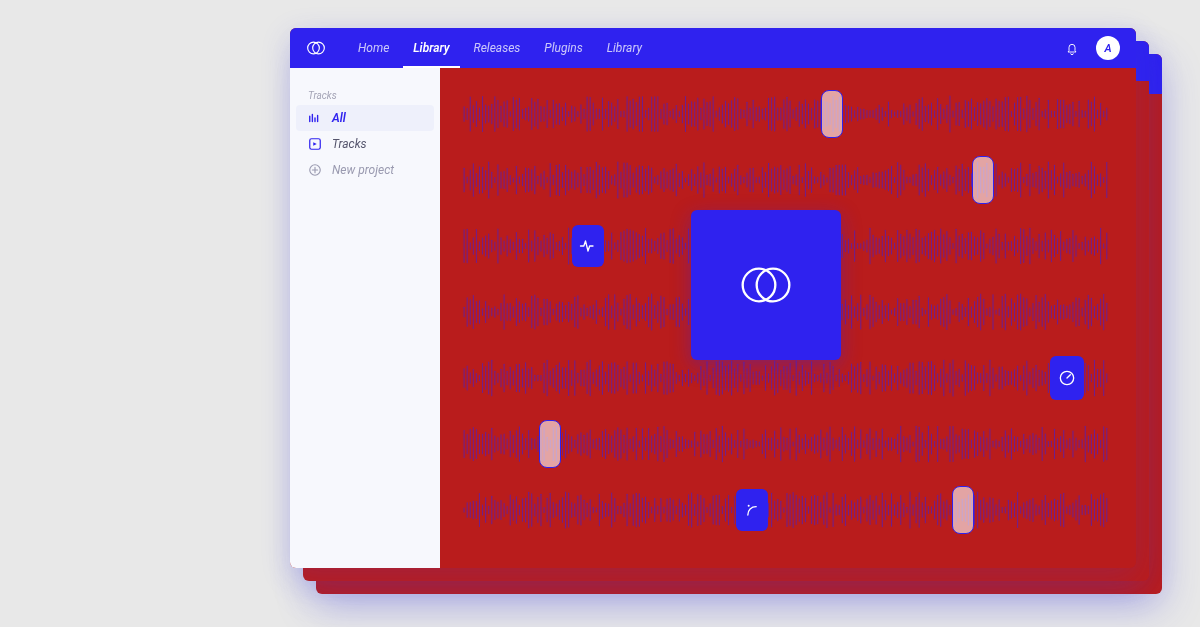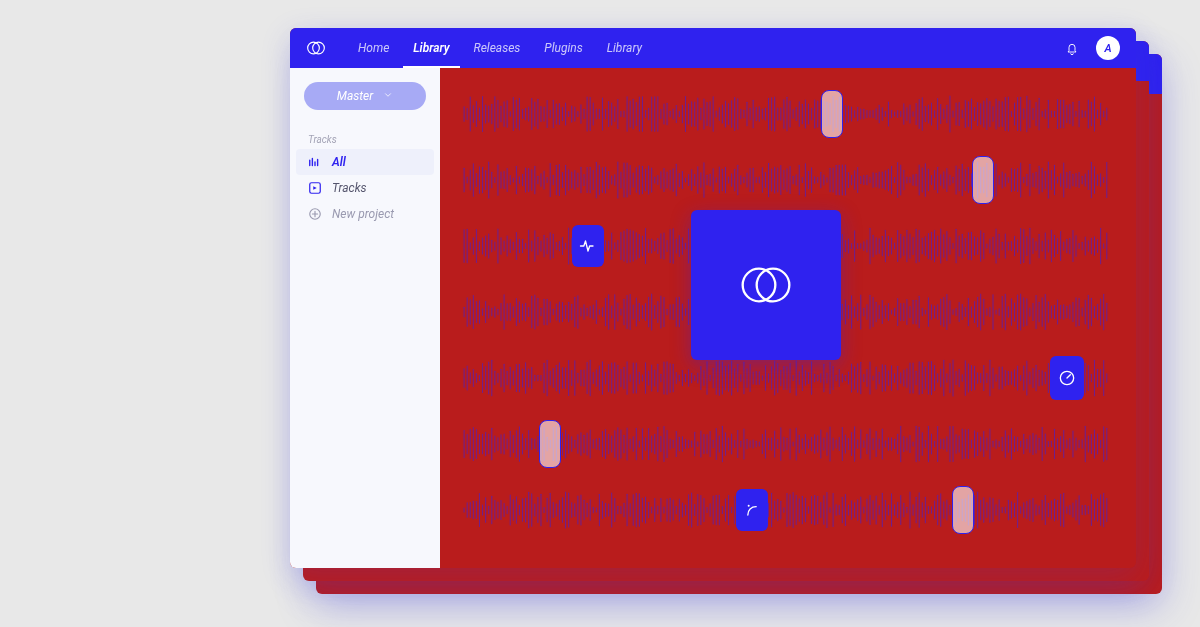--- a/index.html
+++ b/index.html
@@ -162,28 +162,20 @@
         <svg width="16" height="16" viewBox="0 0 24 24" fill="none">
           <path d="M6 18h12l-1.5-2V11a4.5 4.5 0 10-9 0v5L6 18z" stroke="#fff" stroke-width="1.4" stroke-linejoin="round"></path>
           <path d="M10 20a2 2 0 004 0" stroke="#fff" stroke-width="1.4"></path>
         </svg>
       </span>
       <span class="avatar">A</span>
     </div>
 
     <div class="body">
       <aside class="sidebar">
-        <div class="master-btn">
-          <span>Master</span>
-          <span class="chev">
-            <svg width="10" height="10" viewBox="0 0 24 24">
-                <path d="M6 9l6 6 6-6" stroke="#fff" stroke-width="2" fill="none" stroke-linecap="round"></path>
-              </svg>
-          </span>
-        </div>
 
         <div class="section-label">Tracks</div>
 
         <div class="side-item active">
           <span class="ico">
             <svg width="14" height="14" viewBox="0 0 16 16">
                 <path d="M2 12V6M5 12V4M8 12V8M11 12V5" stroke="currentColor" stroke-width="1.6" stroke-linecap="round"></path>
               </svg>
           </span>
           <span>All</span>

